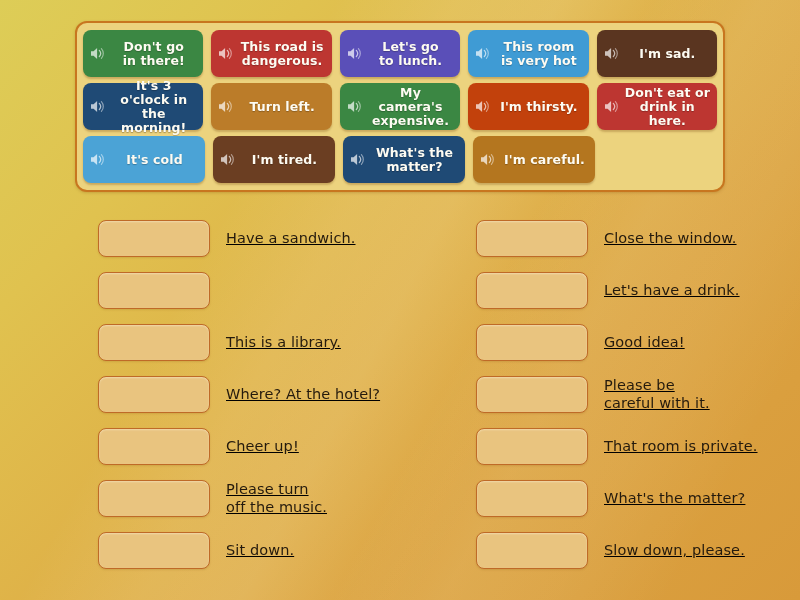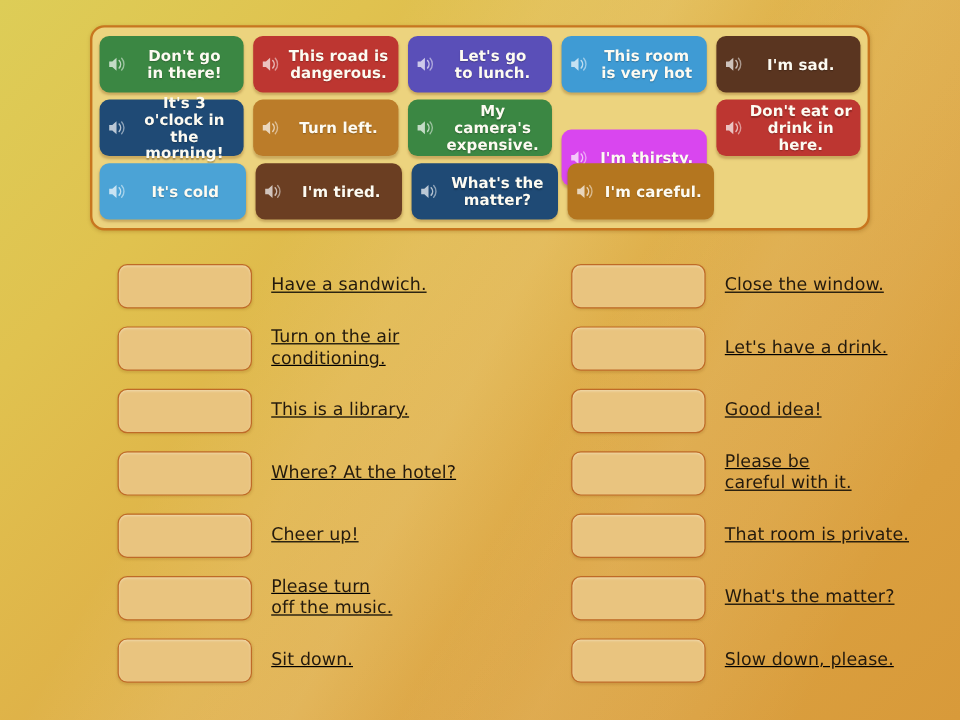--- a/index.html
+++ b/index.html
@@ -220,21 +220,21 @@
       <div class="tile" style="background: rgb(59, 135, 67);">
         <span class="spk">
           <svg width="19" height="19" viewBox="0 0 19 19" aria-hidden="true">
             <path d="M3 7.2h2.6L9.1 4.1v10.8L5.6 11.8H3z" fill="#ffffff" fill-opacity="0.85"></path>
             <path d="M11.3 6.4a4.6 4.6 0 0 1 0 6.2" stroke="#ffffff" stroke-opacity="0.8" stroke-width="1.25" fill="none" stroke-linecap="round"></path>
             <path d="M13.4 4.6a7.3 7.3 0 0 1 0 9.8" stroke="#ffffff" stroke-opacity="0.6" stroke-width="1.15" fill="none" stroke-linecap="round"></path>
           </svg>
         </span>
         <span class="tile-text">My camera's<br>expensive.</span>
       </div>
-      <div class="tile" style="background: #d946ef; margin-top: 25px;">
+      <div class="tile" style="background: #c2410c;">
         <span class="spk">
           <svg width="19" height="19" viewBox="0 0 19 19" aria-hidden="true">
             <path d="M3 7.2h2.6L9.1 4.1v10.8L5.6 11.8H3z" fill="#ffffff" fill-opacity="0.85"></path>
             <path d="M11.3 6.4a4.6 4.6 0 0 1 0 6.2" stroke="#ffffff" stroke-opacity="0.8" stroke-width="1.25" fill="none" stroke-linecap="round"></path>
             <path d="M13.4 4.6a7.3 7.3 0 0 1 0 9.8" stroke="#ffffff" stroke-opacity="0.6" stroke-width="1.15" fill="none" stroke-linecap="round"></path>
           </svg>
         </span>
         <span class="tile-text">I'm thirsty.</span>
       </div>
       <div class="tile" style="background: rgb(189, 54, 49);">
@@ -293,22 +293,20 @@
 </div>
 
 <div id="answers">
   <div class="answer-col left" id="col-left">
       <div class="answer-row">
         <div class="dropzone"></div>
         <div class="answer-label">Have a sandwich.</div>
       </div>
       <div class="answer-row">
         <div class="dropzone"></div>
-        <div class="answer-label">Turn on the air
-conditioning.</div>
       </div>
       <div class="answer-row">
         <div class="dropzone"></div>
         <div class="answer-label">This is a library.</div>
       </div>
       <div class="answer-row">
         <div class="dropzone"></div>
         <div class="answer-label">Where? At the hotel?</div>
       </div>
       <div class="answer-row">

